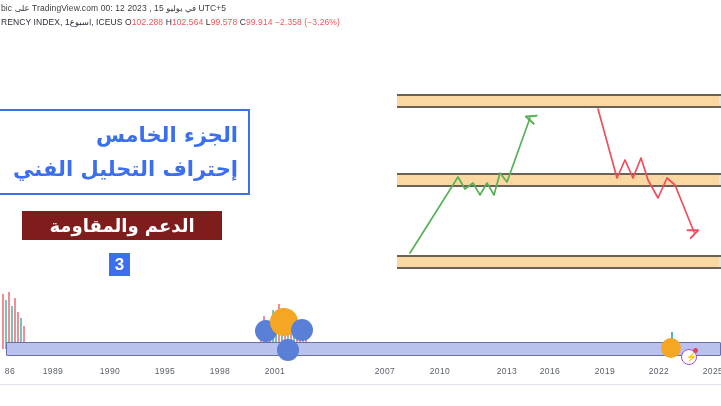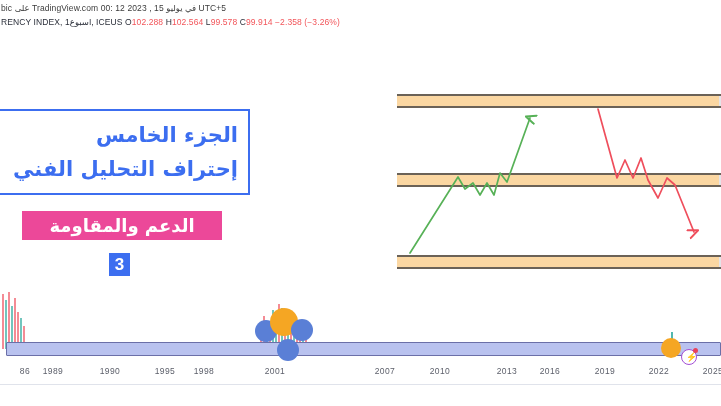--- a/index.html
+++ b/index.html
@@ -63,21 +63,21 @@
     text-align: right;
     white-space: nowrap;
   }
 
   .subtitle-bar {
     position: absolute;
     left: 22px;
     top: 211px;
     width: 200px;
     height: 29px;
-    background: #ec4899;
+    background: #7f1d1d;
     display: flex;
     align-items: center;
     justify-content: center;
   }
   .subtitle-bar span {
     font-family: "DejaVu Sans", sans-serif;
     direction: rtl;
     color: #ffffff;
     font-weight: bold;
     font-size: 18px;
@@ -324,25 +324,25 @@
 
     <g stroke-width="1.6">
       <line x1="672" y1="40" x2="672" y2="62" stroke="#26a69a"></line>
     </g>
   </svg>
 
   <div class="time-scroll"></div>
   <div class="axis-divider"></div>
 
   <div class="year-ticks">
-      <div class="year-tick" style="left: 25px;">86</div>
+      <div class="year-tick" style="left: 10px;">86</div>
       <div class="year-tick" style="left: 53px;">1989</div>
       <div class="year-tick" style="left: 110px;">1990</div>
       <div class="year-tick" style="left: 165px;">1995</div>
-      <div class="year-tick" style="left: 204px;">1998</div>
+      <div class="year-tick" style="left: 220px;">1998</div>
       <div class="year-tick" style="left: 275px;">2001</div>
       <div class="year-tick" style="left: 330px; margin-top: 44px;">2004</div>
       <div class="year-tick" style="left: 385px;">2007</div>
       <div class="year-tick" style="left: 440px;">2010</div>
       <div class="year-tick" style="left: 507px;">2013</div>
       <div class="year-tick" style="left: 550px;">2016</div>
       <div class="year-tick" style="left: 605px;">2019</div>
       <div class="year-tick" style="left: 659px;">2022</div>
       <div class="year-tick" style="left: 713px;">2025</div>
     </div>

